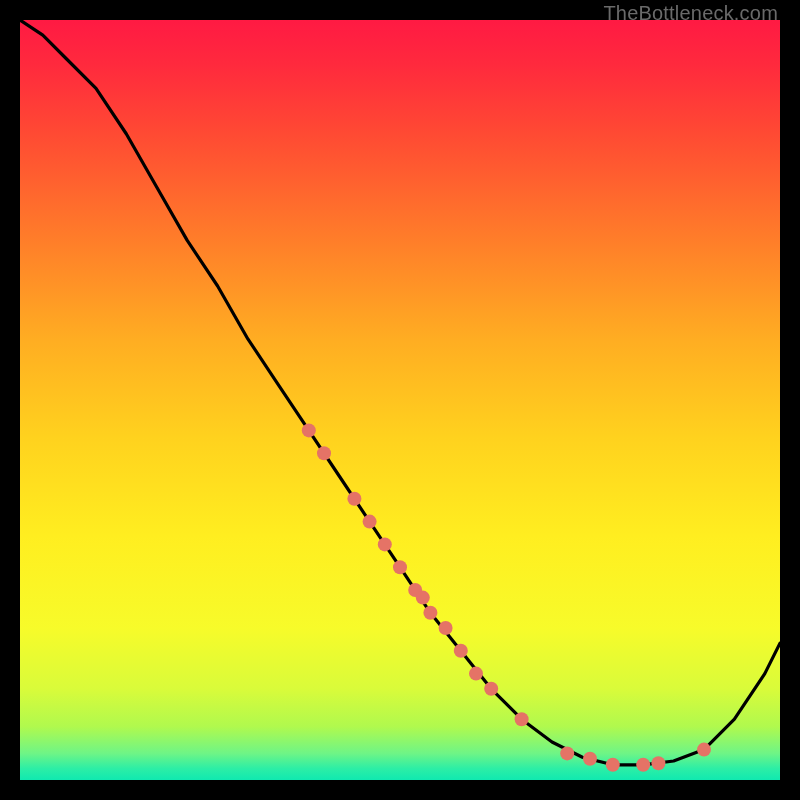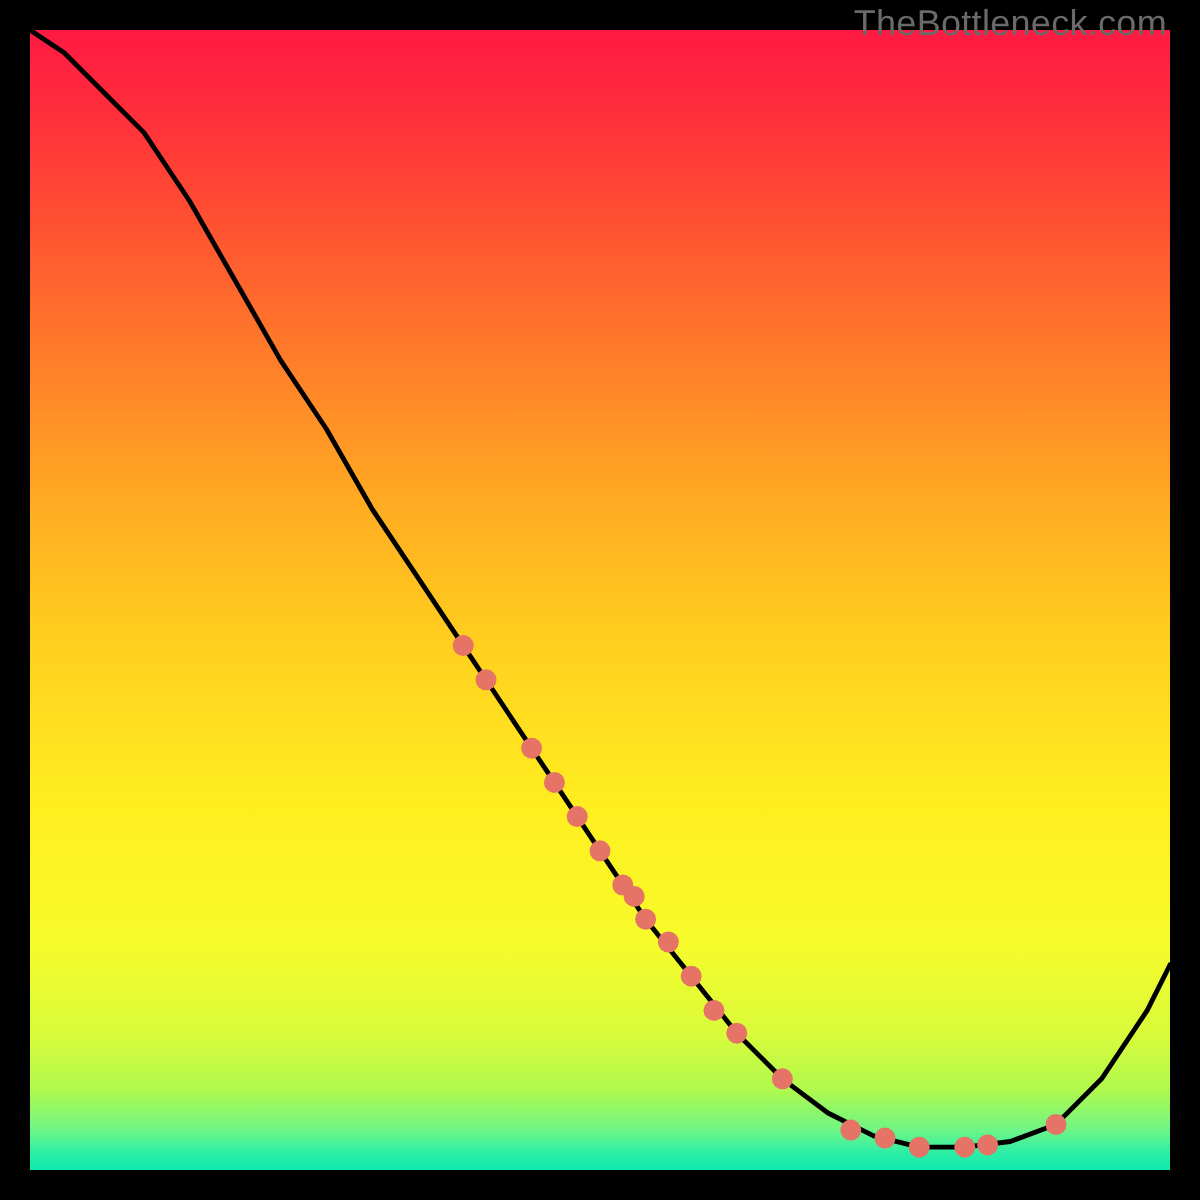--- a/index.html
+++ b/index.html
@@ -24,21 +24,21 @@
     left: 0;
     top: 0;
     width: 760px;
     height: 760px;
   }
   .watermark {
     position: absolute;
     top: 2px;
     right: 22px;
     color: #6a6a6a;
-    font-size: 24px;
+    font-size: 20px;
     font-weight: 500;
     letter-spacing: 0.2px;
   }
   svg { display: block; }
 </style>
 </head>
 <body>
 
 <div class="frame">
   <svg class="plot" viewBox="0 0 760 760">

